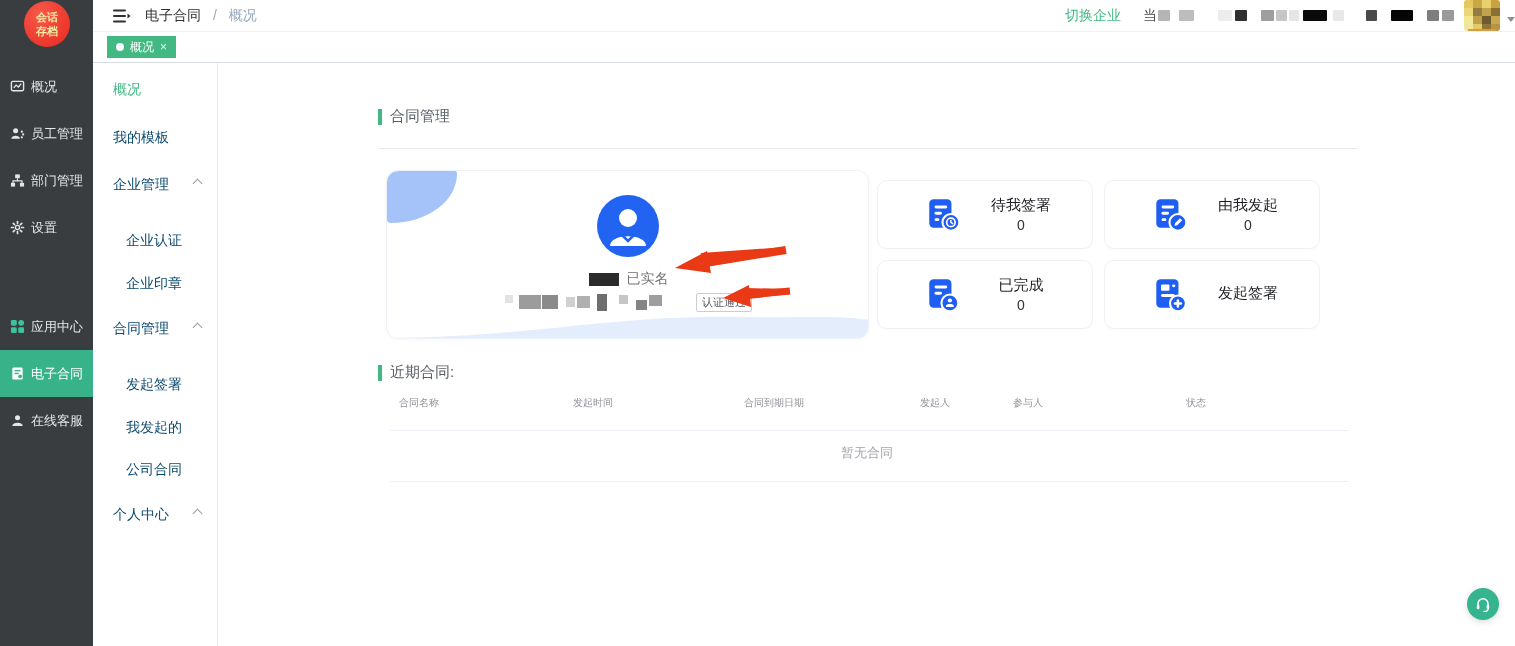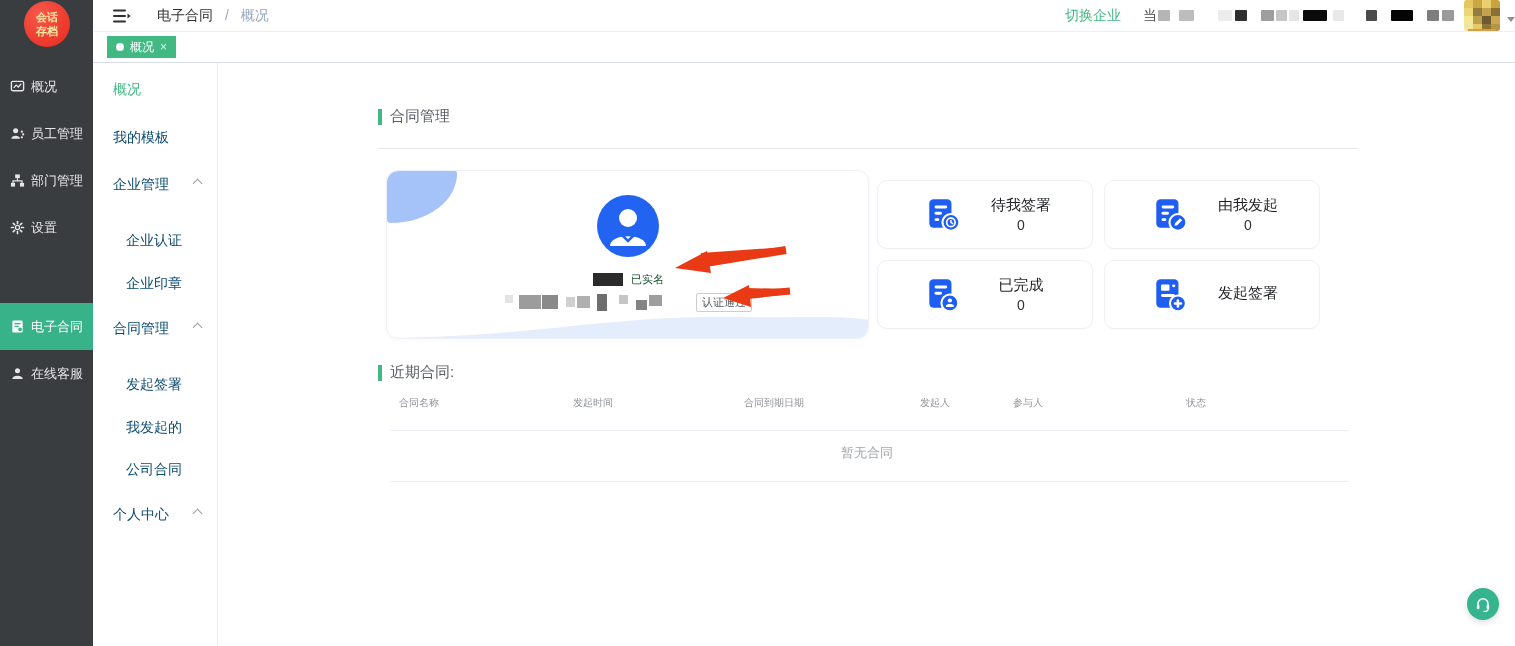--- a/index.html
+++ b/index.html
@@ -17,21 +17,21 @@
   .dnav.top { top:63px; }
   .dnav.low { top:303px; }
   .ditem { height:47px; display:flex; align-items:center; padding-left:10px; color:#e3e5e6; font-size:13px; cursor:pointer; }
   .ditem.active { background:#38b289; color:#fff; }
   .dicon { width:15px; height:15px; margin-right:6px; flex:0 0 auto; display:flex; }
   .dicon svg { width:15px; height:15px; }
   
   .topbar { position:absolute; left:93px; top:0; right:0; height:32px; background:#fff;
     border-bottom:1px solid #f0f0f0; display:flex; align-items:center; z-index:4; }
   .hamburger { margin-left:20px; width:18px; height:16px; cursor:pointer; display:flex; }
-  .breadcrumb { margin-left:26px; font-size:14px; }
+  .breadcrumb { margin-left:14px; font-size:14px; }
   .bc-a { color:#303133; cursor:pointer; }
   .bc-sep { color:#97a8be; margin:0 8px; }
   .bc-b { color:#97a8be; }
   .topbar-right { margin-left:auto; display:flex; align-items:center; }
   .switch { color:#42b983; cursor:pointer; font-size:14px; margin-right:22px; }
   .cur-prefix { color:#4a4a4a; font-size:14px; margin-right:1px; }
   .redact-row { display:flex; align-items:center; height:14px; margin-right:10px; }
   .redact-row i { display:inline-block; height:11px; border-radius:1px; }
   .avatar-mosaic { width:36px; height:31px; border-radius:3px; overflow:hidden; cursor:pointer; display:flex; }
   .caret { width:0; height:0; border-left:4px solid transparent; border-right:4px solid transparent;
@@ -67,21 +67,21 @@
   .profile-card { position:absolute; left:9px; top:107px; width:483px; height:169px;
     border:1px solid #eef1f6; border-radius:12px; background:#fff; overflow:hidden;
     box-shadow:0 1px 4px rgba(0,0,0,.03); }
   .blob { position:absolute; left:0; top:0; width:70px; height:52px; background:#a6c3f9;
     border-radius:12px 2px 100% 4px; }
   .wave { position:absolute; left:0; bottom:0; width:483px; height:30px; }
   .avatar-circle { position:absolute; left:210px; top:24px; width:62px; height:62px; border-radius:50%;
     background:#2264f1; display:flex; align-items:center; justify-content:center; }
   .name-row { position:absolute; left:0; top:99px; width:483px; text-align:center; height:16px; }
   .redact-black { display:inline-block; width:30px; height:13px; background:#2b2b2b; vertical-align:middle; margin-right:8px; }
-  .realname { color:#14532d; font-size:11px; vertical-align:middle; }
+  .realname { color:#737373; font-size:14px; vertical-align:middle; }
   .company-row { position:absolute; left:0; top:122px; width:483px; display:flex; justify-content:center; align-items:center; height:18px;gap:24px; }
   .px-blocks { display:flex; align-items:center; margin-right:10px; }
   .px-blocks i { display:inline-block; }
   .cert-badge { border:1px solid #c9ccd1; color:#55585e; font-size:11px; padding:1px 5px; border-radius:2px; background:#fff; }
   .arrows { position:absolute; left:0; top:0; width:483px; height:169px; pointer-events:none; }
   
   .stat-grid { position:absolute; left:500px; top:117px; width:443px; display:grid;
     grid-template-columns:216px 216px; grid-auto-rows:69px; column-gap:11px; row-gap:11px; }
   .stat-card { border:1px solid #eef0f5; border-radius:10px; background:#fff; display:flex;
     align-items:center; cursor:pointer; box-shadow:0 1px 3px rgba(0,0,0,.02); }
@@ -152,20 +152,31 @@
               <path d="M11.1,11.1 l1.4,1.4"></path>
               <path d="M12.5,3.5 l-1.4,1.4"></path>
               <path d="M4.9,11.1 l-1.4,1.4"></path>
             </g>
           </svg>
       </span>
       <span>设置</span>
     </div>
   </nav>
   <nav class="dnav low">
+    <div class="ditem">
+      <span class="dicon">
+        <svg viewBox="0 0 16 16">
+            <rect x="1" y="1" width="6.2" height="6.2" rx="1.5" fill="#3cc29e"></rect>
+            <rect x="8.8" y="1" width="6.2" height="6.2" rx="3.1" fill="#3cc29e"></rect>
+            <rect x="1" y="8.8" width="6.2" height="6.2" rx="1.5" fill="#3cc29e"></rect>
+            <rect x="8.8" y="8.8" width="6.2" height="6.2" rx="1.5" fill="#3cc29e"></rect>
+          </svg>
+      </span>
+      <span>应用中心</span>
+    </div>
     <div class="ditem active">
       <span class="dicon">
         <svg viewBox="0 0 16 16">
             <rect x="2.5" y="1.5" width="11" height="13" rx="1.5" fill="#fff"></rect>
             <rect x="4.8" y="4.2" width="6.4" height="1.5" fill="#38b289"></rect>
             <rect x="4.8" y="7.2" width="4.5" height="1.5" fill="#38b289"></rect>
             <circle cx="10.8" cy="11" r="2" fill="#38b289"></circle>
           </svg>
       </span>
       <span>电子合同</span>

